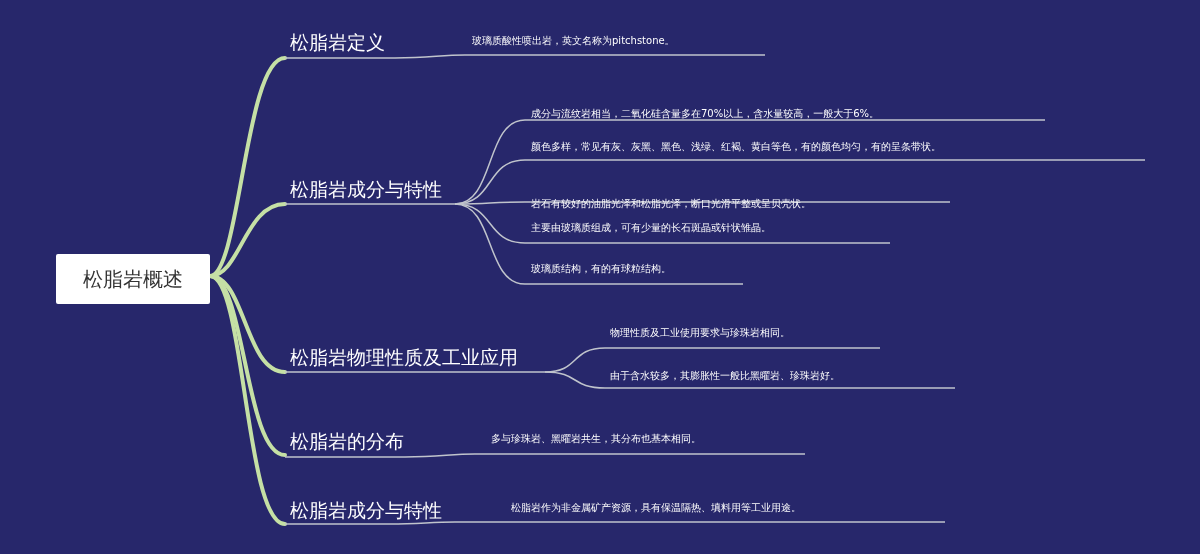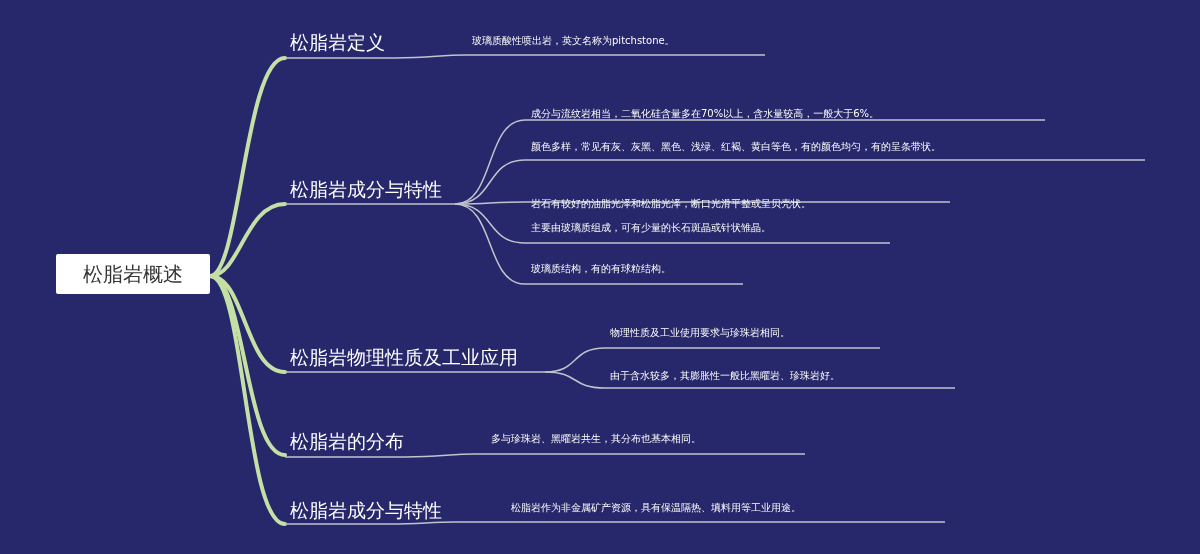--- a/index.html
+++ b/index.html
@@ -3,21 +3,21 @@
 <meta charset="utf-8">
 <style>
   html, body { margin:0; padding:0; }
   body {
     width:1200px; height:554px; position:relative; overflow:hidden;
     background:#27276b;
     font-family: "DejaVu Sans", "Liberation Sans", sans-serif;
   }
   svg.links { position:absolute; left:0; top:0; width:1200px; height:554px; }
   .root {
-    position:absolute; left:56px; top:254px; width:154px; height:40px;
+    position:absolute; left:56px; top:254px; width:154px; height:50px;
     background:#ffffff; border-radius:2px;
     display:flex; align-items:center; justify-content:center;
     color:#333; font-size:20px;
   }
   .topic {
     position:absolute; color:#ffffff; font-size:19px; white-space:nowrap;
   }
   .leaf {
     position:absolute; color:#ffffff; font-size:10px; white-space:nowrap;
   }

